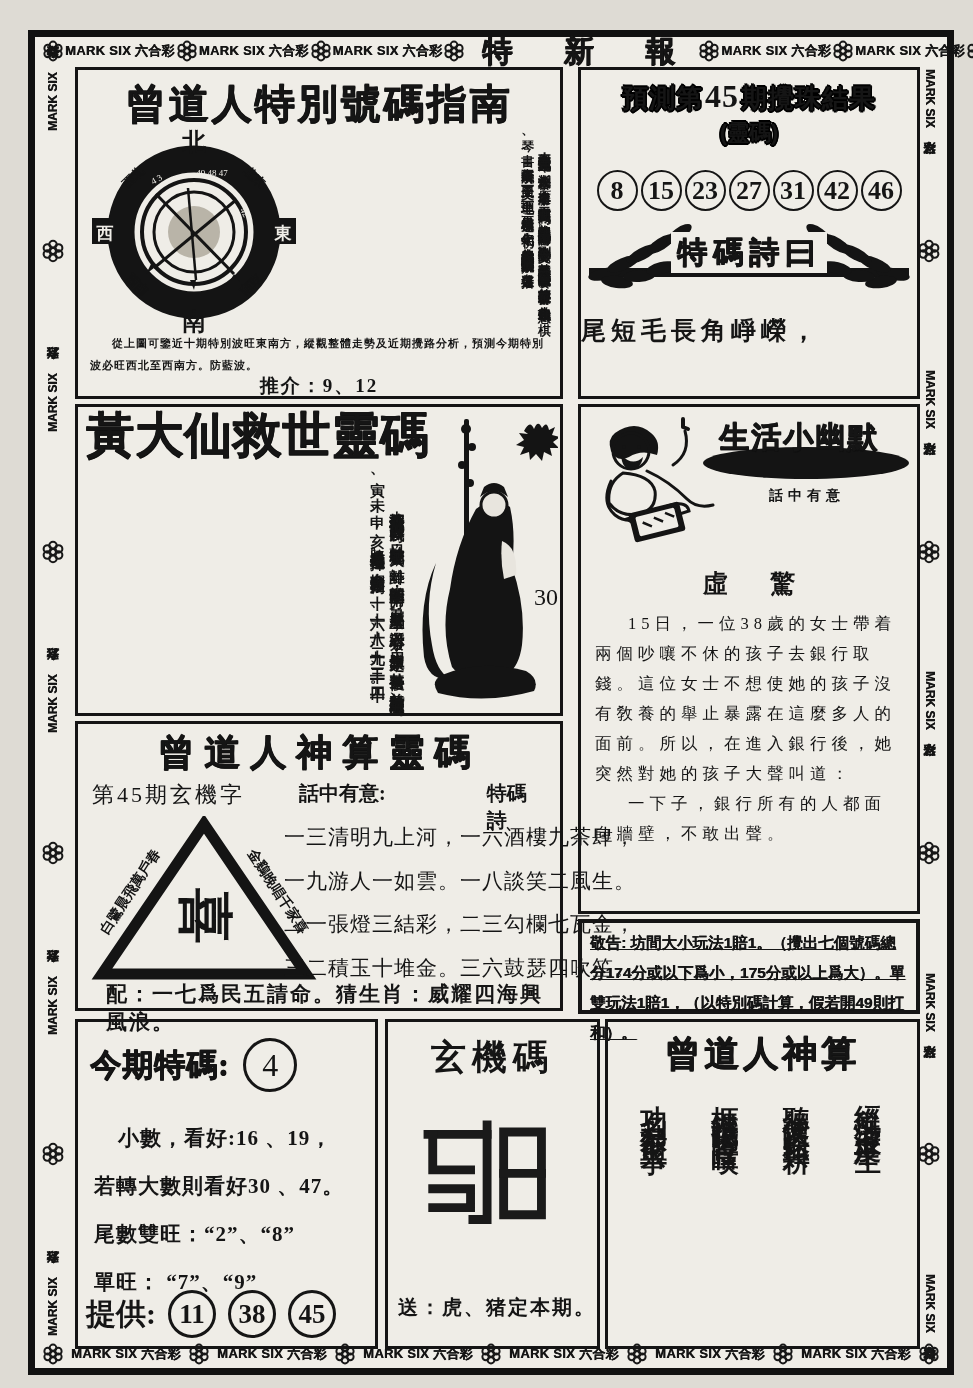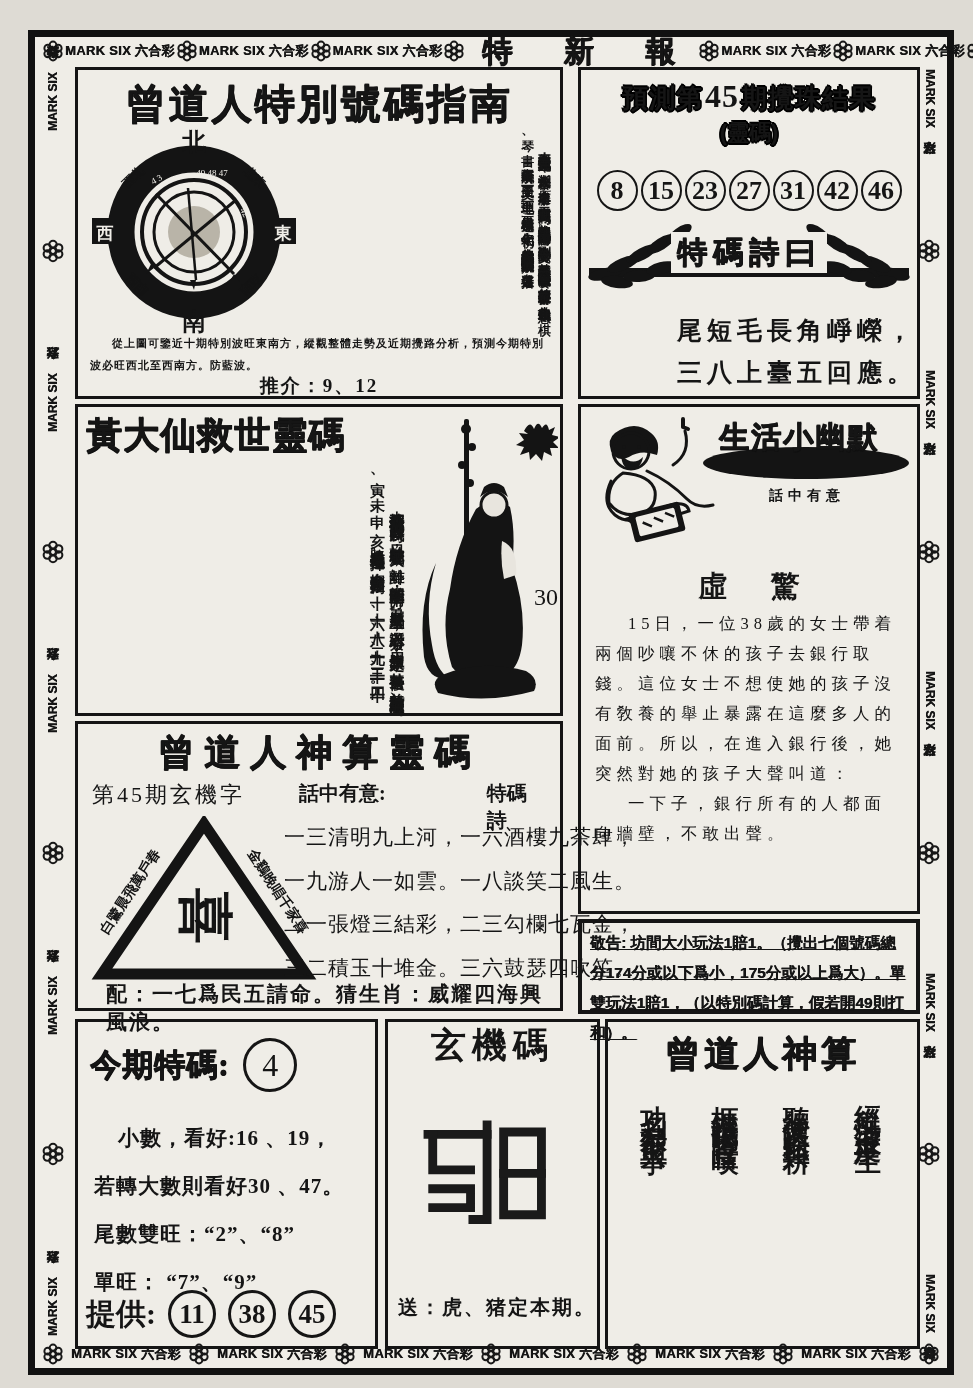--- a/index.html
+++ b/index.html
@@ -64,37 +64,37 @@
     text-shadow:none; padding:0 2px; }
   .result-sub { text-align:center; font-size:22px; margin-top:2px; }
   .result-nums { position:absolute; left:0; right:0; top:100px; display:flex; justify-content:center; gap:3px; }
   .num-ball { width:41px; height:41px; border:2.5px solid #151515; border-radius:50%;
     display:flex; align-items:center; justify-content:center; font-size:26px; font-weight:700; background:#efede7; }
   .laurel { position:absolute; left:6px; right:6px; top:146px; height:86px; }
   .laurel-band { position:absolute; left:2px; right:2px; top:52px; height:9px; background:#141414; }
   .laurel svg { position:absolute; top:0; }
   .laurel .poem-title { position:absolute; left:50%; transform:translateX(-50%); top:16px;
     font-size:30px; letter-spacing:6px; background:#efede7; padding:0 6px; white-space:nowrap; }
-  .result-poem { position:absolute; left:0; right:0; top:240px; text-align:right;
+  .result-poem { position:absolute; left:0; right:0; top:240px; text-align:left;
     font-size:25px; line-height:42px; letter-spacing:5px; font-weight:600; }
   
   .box-wong { left:0; top:337px; width:488px; height:312px; }
-  .wong-title { font-size:36px; margin:2px 0 0 8px; letter-spacing:1px; line-height:52px; }
+  .wong-title { font-size:48px; margin:2px 0 0 8px; letter-spacing:1px; line-height:52px; }
   .wong-art { position:absolute; right:2px; top:6px; width:152px; height:298px; }
   .wong-text { position:absolute; left:10px; top:62px; height:238px; width:318px;
     font-size:15px; line-height:19.5px; font-weight:bold; text-indent:2em; letter-spacing:1px; }
   
   .box-humor { left:503px; top:337px; width:342px; height:510px; }
   .humor-art { position:absolute; left:6px; top:8px; width:136px; height:146px; }
   .humor-ellipse { position:absolute; left:122px; top:40px; width:206px; height:32px;
     background:#141414; border-radius:50%; }
   .humor-title { position:absolute; left:138px; top:10px; font-size:30px; letter-spacing:2px; white-space:nowrap; }
   .humor-sub { position:absolute; left:188px; top:80px; font-size:14px; font-weight:900; letter-spacing:5px; }
   .humor-story-title { position:absolute; left:0; right:0; top:160px; text-align:center;
-    font-size:29px; font-weight:900; letter-spacing:18px; text-indent:18px; }
+    font-size:25px; font-weight:900; letter-spacing:18px; text-indent:18px; }
   .humor-paras { position:absolute; left:14px; right:12px; top:202px;
     font-size:16.5px; line-height:30px; letter-spacing:5px; }
   .humor-paras p { text-indent:2em; }
   
   .box-notice { left:503px; top:852px; width:342px; height:95px; border-width:4px; }
   .notice-text { padding:5px 8px 0 8px; font-family:"Liberation Sans", sans-serif;
     font-weight:900; font-size:15.5px; line-height:30px; text-decoration:underline;
     text-shadow:0.4px 0 #111; }
   
   .box-magic { left:0; top:654px; width:488px; height:290px; }
@@ -115,21 +115,21 @@
     display:flex; align-items:center; justify-content:center; font-size:32px; }
   .special-lines { position:absolute; left:16px; right:6px; top:92px; font-size:21px;
     line-height:48px; font-weight:700; letter-spacing:1px; white-space:nowrap; }
   .special-lines div:first-child { padding-left:24px; }
   .provide-row { position:absolute; left:8px; top:268px; display:flex; align-items:center; gap:12px; }
   .provide-label { font-size:30px; font-weight:700; }
   .provide-ball { width:48px; height:48px; border:3px solid #151515; border-radius:50%;
     display:flex; align-items:center; justify-content:center; font-size:27px; font-weight:600; }
   
   .box-mystery { left:310px; top:952px; width:215px; height:330px; }
-  .mystery-title { text-align:center; font-size:35px; margin-top:0; letter-spacing:6px; font-weight:700; }
+  .mystery-title { text-align:center; font-size:35px; margin-top:12px; letter-spacing:6px; font-weight:700; }
   .mystery-glyph { position:absolute; left:50%; transform:translateX(-50%); top:84px; width:160px; height:130px; }
   .mystery-footer { position:absolute; left:10px; top:272px; font-size:20px; font-weight:600; letter-spacing:2px; }
   
   .box-oracle { left:530px; top:952px; width:315px; height:330px; }
   .oracle-title { text-align:center; font-size:35px; margin-top:8px; letter-spacing:4px; }
   .oracle-cols { position:absolute; left:10px; right:14px; top:62px; height:256px;
     display:flex; flex-direction:row-reverse; justify-content:space-around; }
   .oracle-col { writing-mode:vertical-rl; font-size:27px; font-weight:600; letter-spacing:7px; }
   svg text { font-family:"Liberation Serif", serif; }
 </style>
@@ -488,21 +488,20 @@
               <ellipse cx="28" cy="18" rx="15" ry="6" transform="rotate(36 28 18)"></ellipse>
               <ellipse cx="90" cy="66" rx="16" ry="6" transform="rotate(-8 90 66)"></ellipse>
               <ellipse cx="68" cy="60" rx="16" ry="6" transform="rotate(4 68 60)"></ellipse>
               <ellipse cx="46" cy="52" rx="15" ry="6" transform="rotate(14 46 52)"></ellipse>
             </g>
           </svg>
           <span class="poem-title heavy">特碼詩曰</span>
         </div>
         <div class="result-poem">
           <div>尾短毛長角崢嶸，</div>
-          <div>三八上臺五回應。</div>
         </div>
       </div>
 
       <div class="box box-wong">
         <div class="wong-title heavy">黃大仙救世靈碼</div>
         <div class="wong-art">
           <svg viewBox="0 0 152 298" width="152" height="298">
             <g fill="#141414">
               <path d="M118,18 q6,-12 10,-2 q4,-10 8,-1 q5,-8 7,2 l6,-3 -3,8 8,2 -7,5 6,6 -9,0 2,8 -8,-4 -2,9 -6,-7 -6,6 -1,-8 -9,3 4,-8 -8,-2 8,-5 -5,-7 9,1 z"></path>
               <rect x="58" y="6" width="5" height="120" rx="2"></rect>

